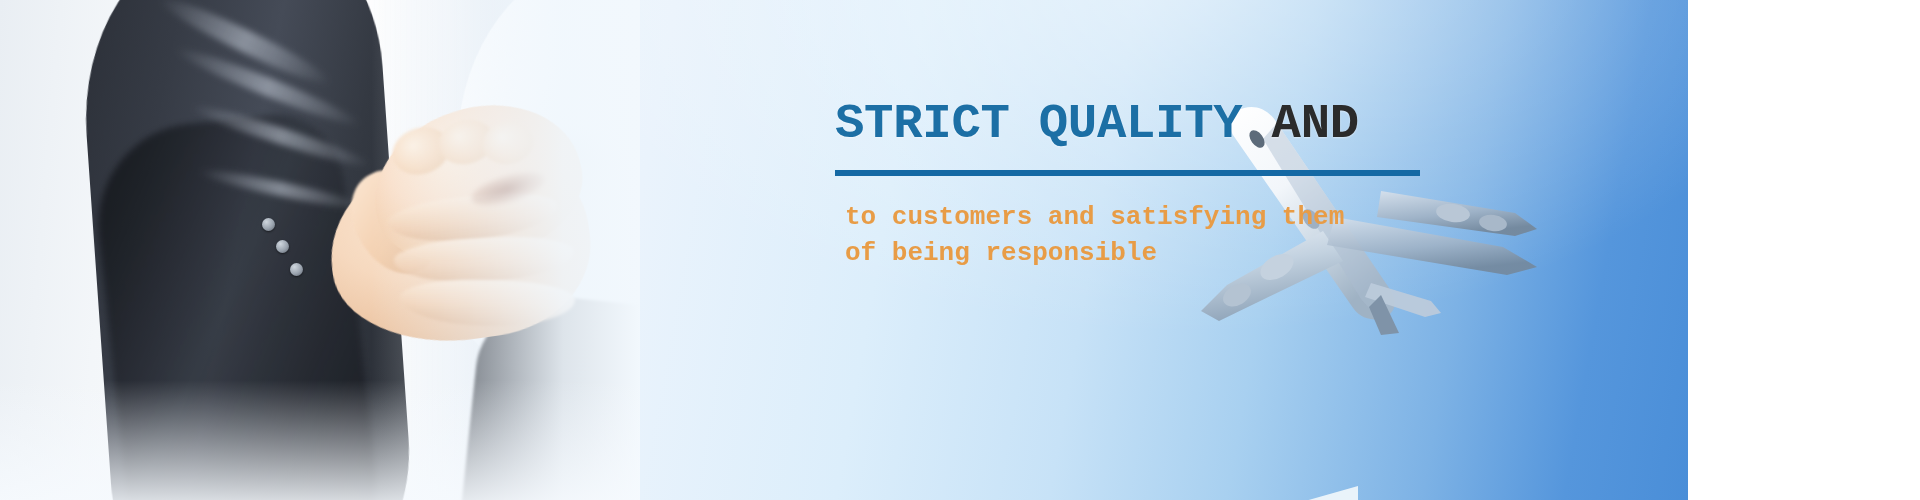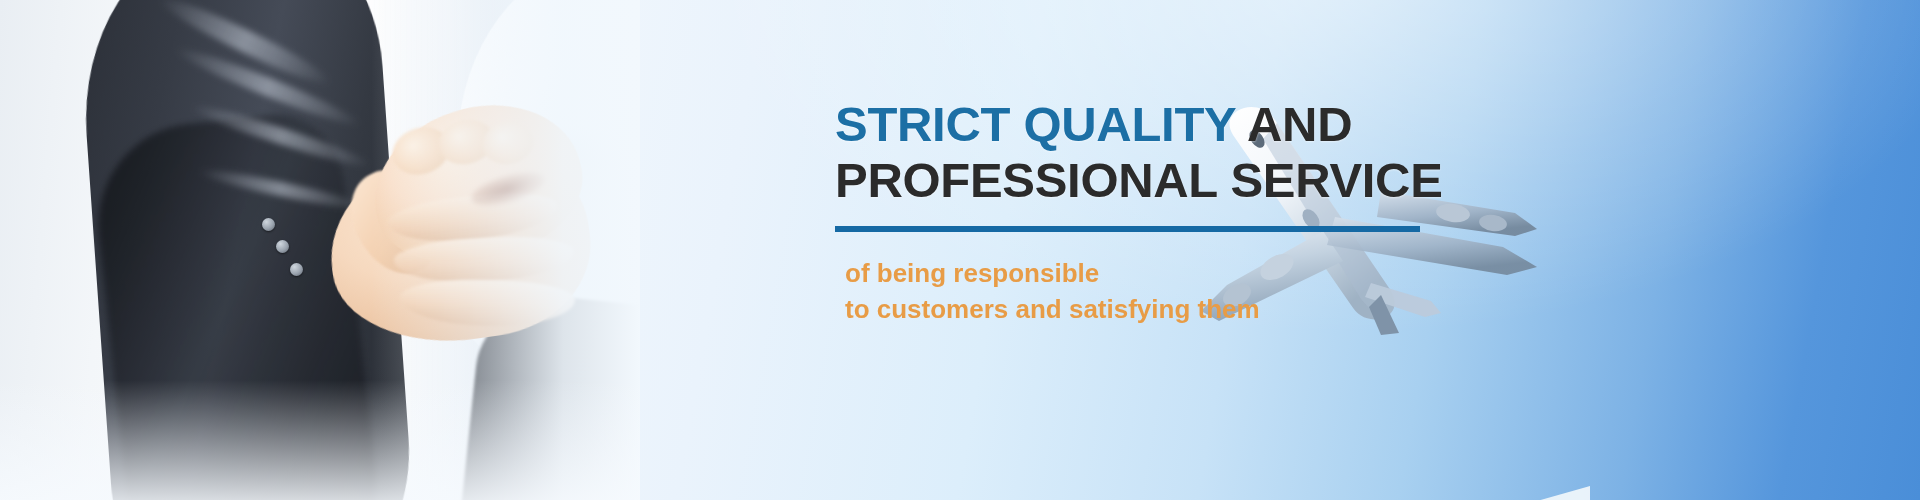--- a/index.html
+++ b/index.html
@@ -6,24 +6,25 @@
     margin: 0;
     padding: 0;
     background: #ffffff;
   }
   body {
     font-family: "Liberation Sans", sans-serif;
   }
 
   .banner {
     position: relative;
-    width: 1920px;
+    width: 1688px;
     height: 500px;
     overflow: hidden;
     background: #eaf2fb;
+    font-family: Liberation Mono, monospace;
   }
 
   
   .sky {
     position: absolute;
     inset: 0;
     background:
       linear-gradient(100deg,
         #fdfefe 0%,
         #f4f9fd 22%,
@@ -483,24 +484,23 @@
     <div class="hand-crease"></div>
 
     <div class="photo-fade"></div>
     <div class="photo-fade-bottom"></div>
   </div>
 
   <div class="content">
 
     <h1 class="headline">
       <span class="hl-accent">STRICT QUALITY</span><span> AND</span><br>
-      <span>PROFESSIONAL SERVICE</span>
     </h1>
 
     <div class="divider"></div>
 
     <div class="sub">
+      <div class="sub-line plain">to customers and satisfying them</div>
       <div class="sub-line plain">of being responsible</div>
-      <div class="sub-line plain">to customers and satisfying them</div>
     </div>
 
   </div>
 </div>
 
 </body></html>

